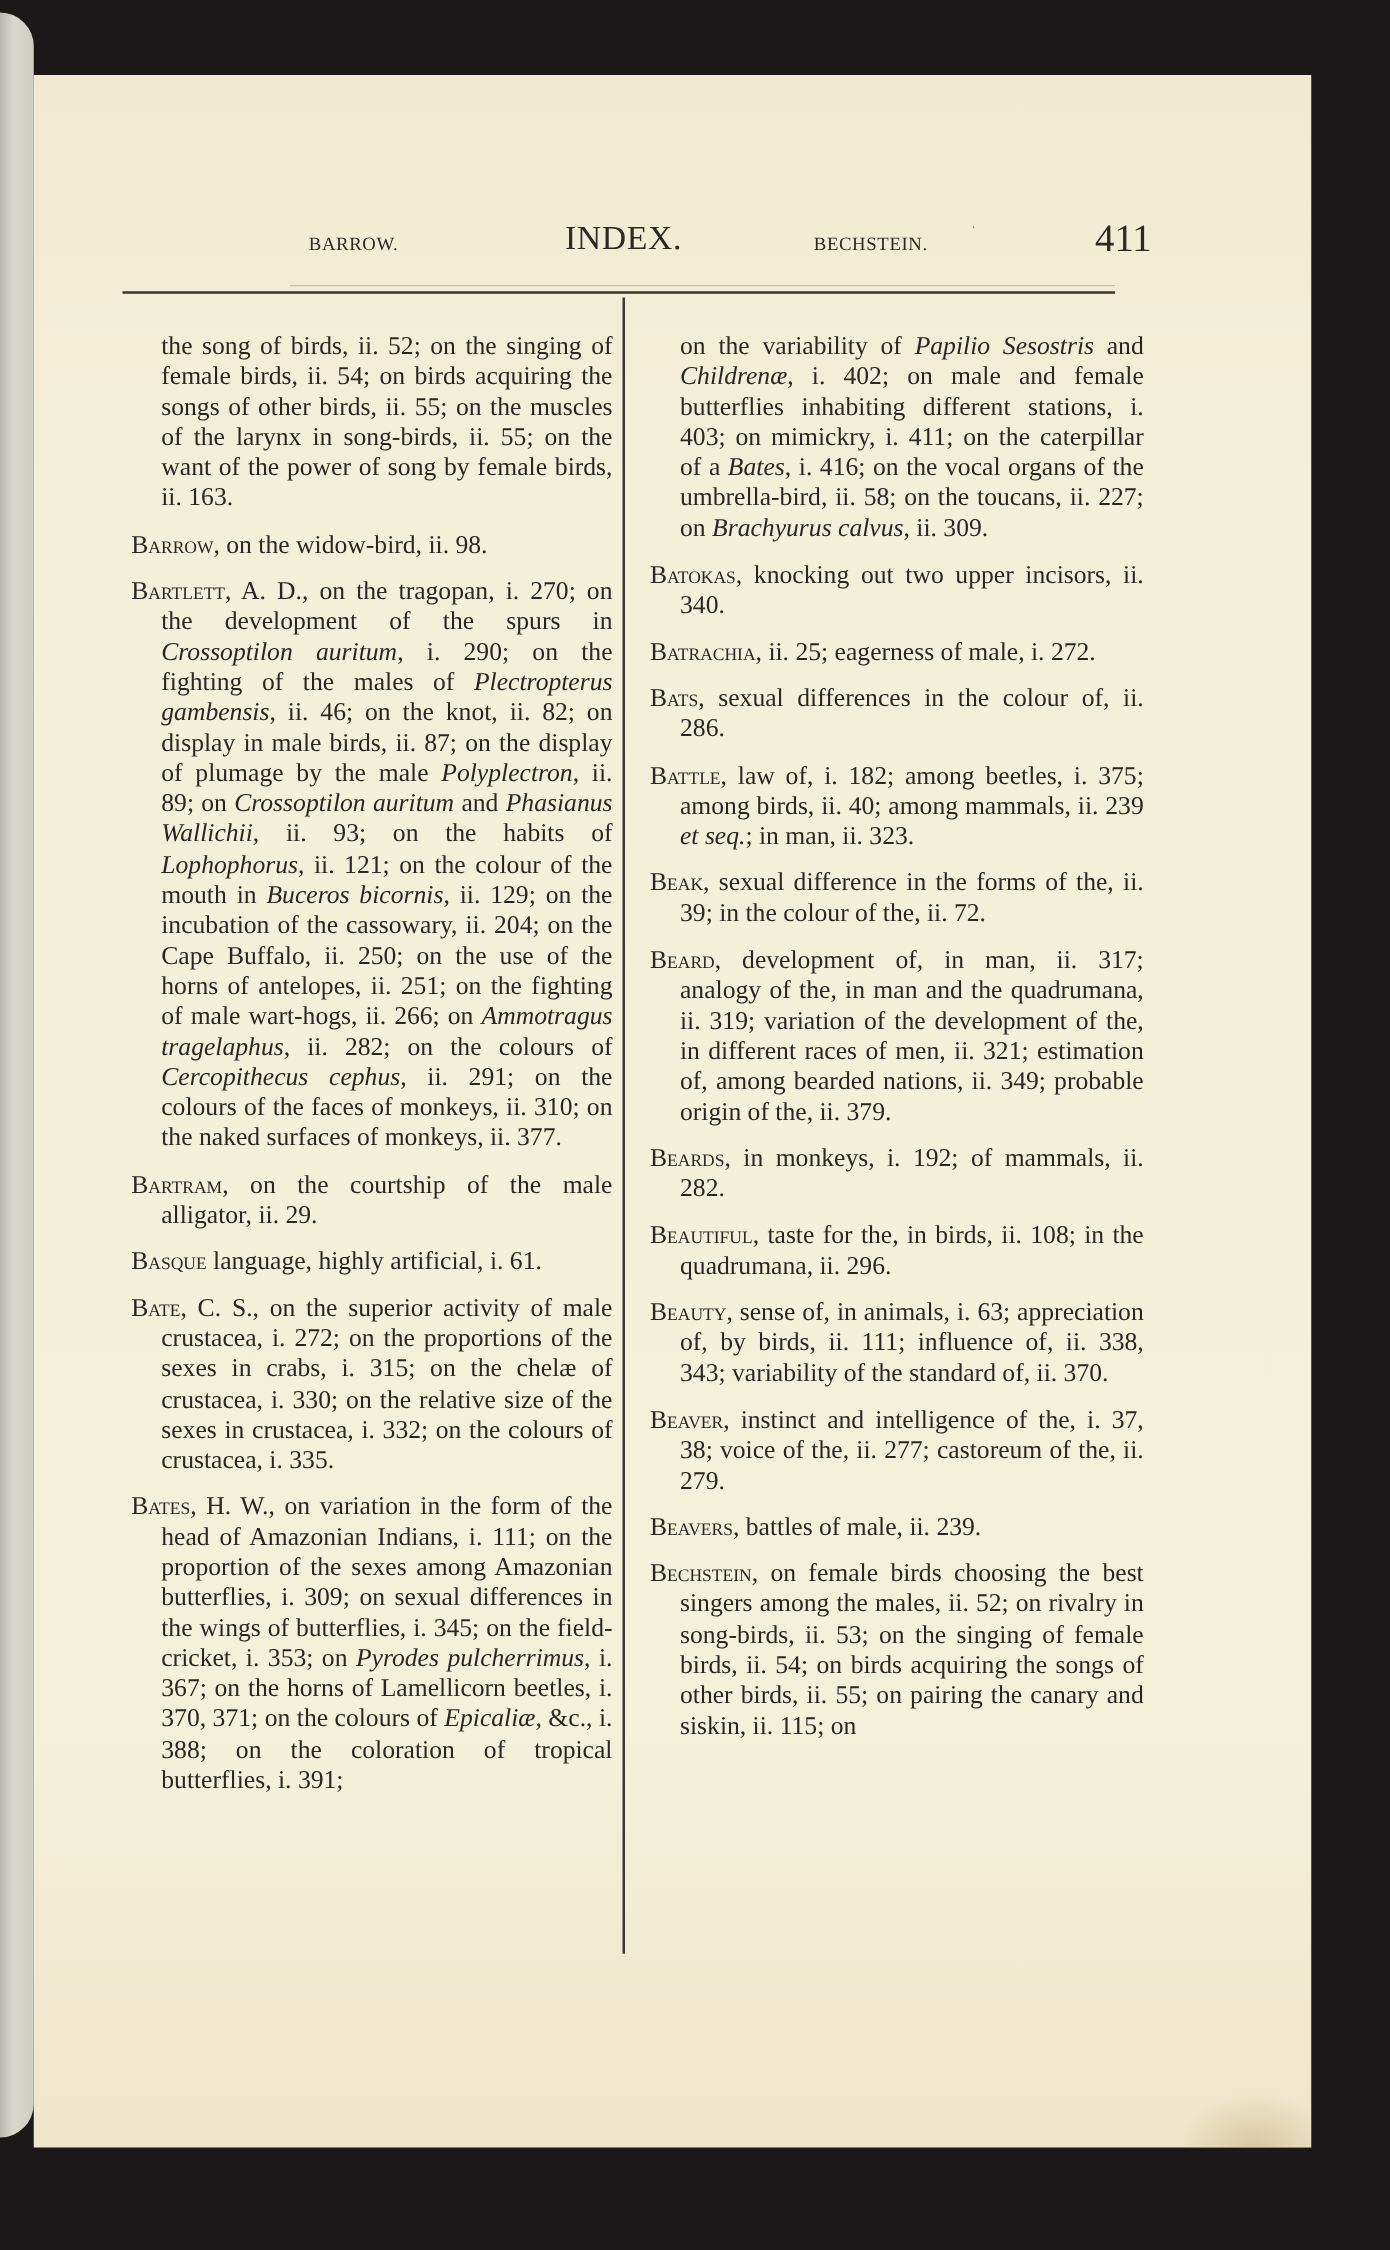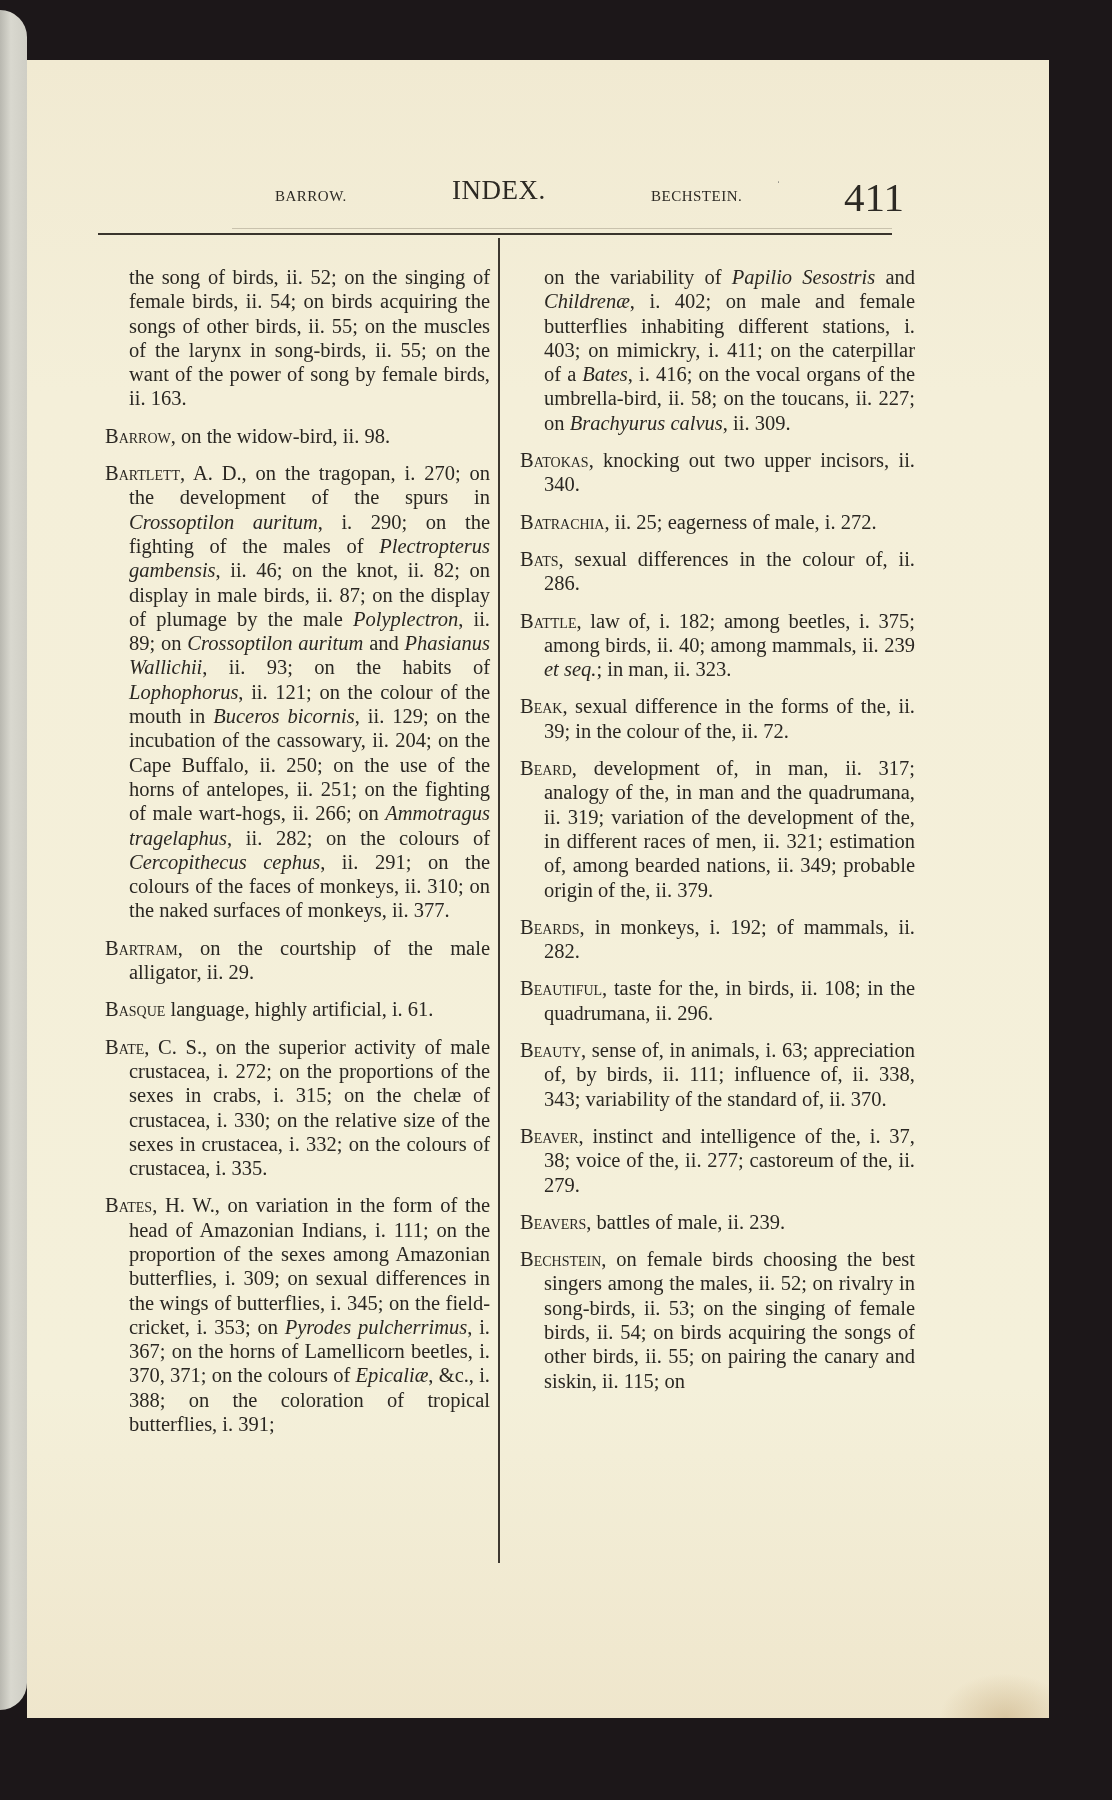--- a/index.html
+++ b/index.html
@@ -18,25 +18,25 @@
     background: linear-gradient(180deg, #f1ead2 0%, #f4efd9 20%, #f4f0da 80%, #efe6cc 100%);
   }
   .stain {
     position: absolute; right: 0; bottom: 0; width: 110px; height: 45px;
     background: radial-gradient(ellipse at 60% 100%, rgba(190,160,110,0.45), rgba(190,160,110,0) 70%);
   }
   .header {
     position: absolute; top: 170px; left: 0; width: 100%; height: 40px;
     color: #2d2a24;
   }
-  .rh-left { position: absolute; left: 247px; top: 18px; font-size: 15px; letter-spacing: 0.5px; margin-left: 28px; }
+  .rh-left { position: absolute; left: 247px; top: 18px; font-size: 15px; letter-spacing: 0.5px; }
   .rh-center { position: absolute; left: 452px; top: 5px; font-size: 27px; letter-spacing: 0.5px; }
   .rh-right { position: absolute; left: 651px; top: 18px; font-size: 15px; letter-spacing: 0.5px; }
   .rh-tick { position: absolute; left: 777px; top: 10px; font-size: 10px; color: #555; }
-  .rh-page { position: absolute; left: 844px; top: 3px; font-size: 41px; }
+  .rh-page { position: absolute; left: 876px; top: 3px; font-size: 31px; }
   .rule-thin { position: absolute; left: 232px; top: 228px; width: 660px; height: 1px; background: #c9c2ad; }
   .rule { position: absolute; left: 98px; top: 233px; width: 794px; height: 2px; background: #3a352d; }
   .divider { position: absolute; left: 498px; top: 238px; width: 2px; height: 1325px; background: #3d3830; }
   .col {
     position: absolute; top: 252px; width: 385px;
     color: #2a2722; font-size: 20.5px; line-height: 24.3px;
     text-align: justify;
   }
   .col-left { left: 105px; }
   .col-right { left: 520px; width: 395px; }

